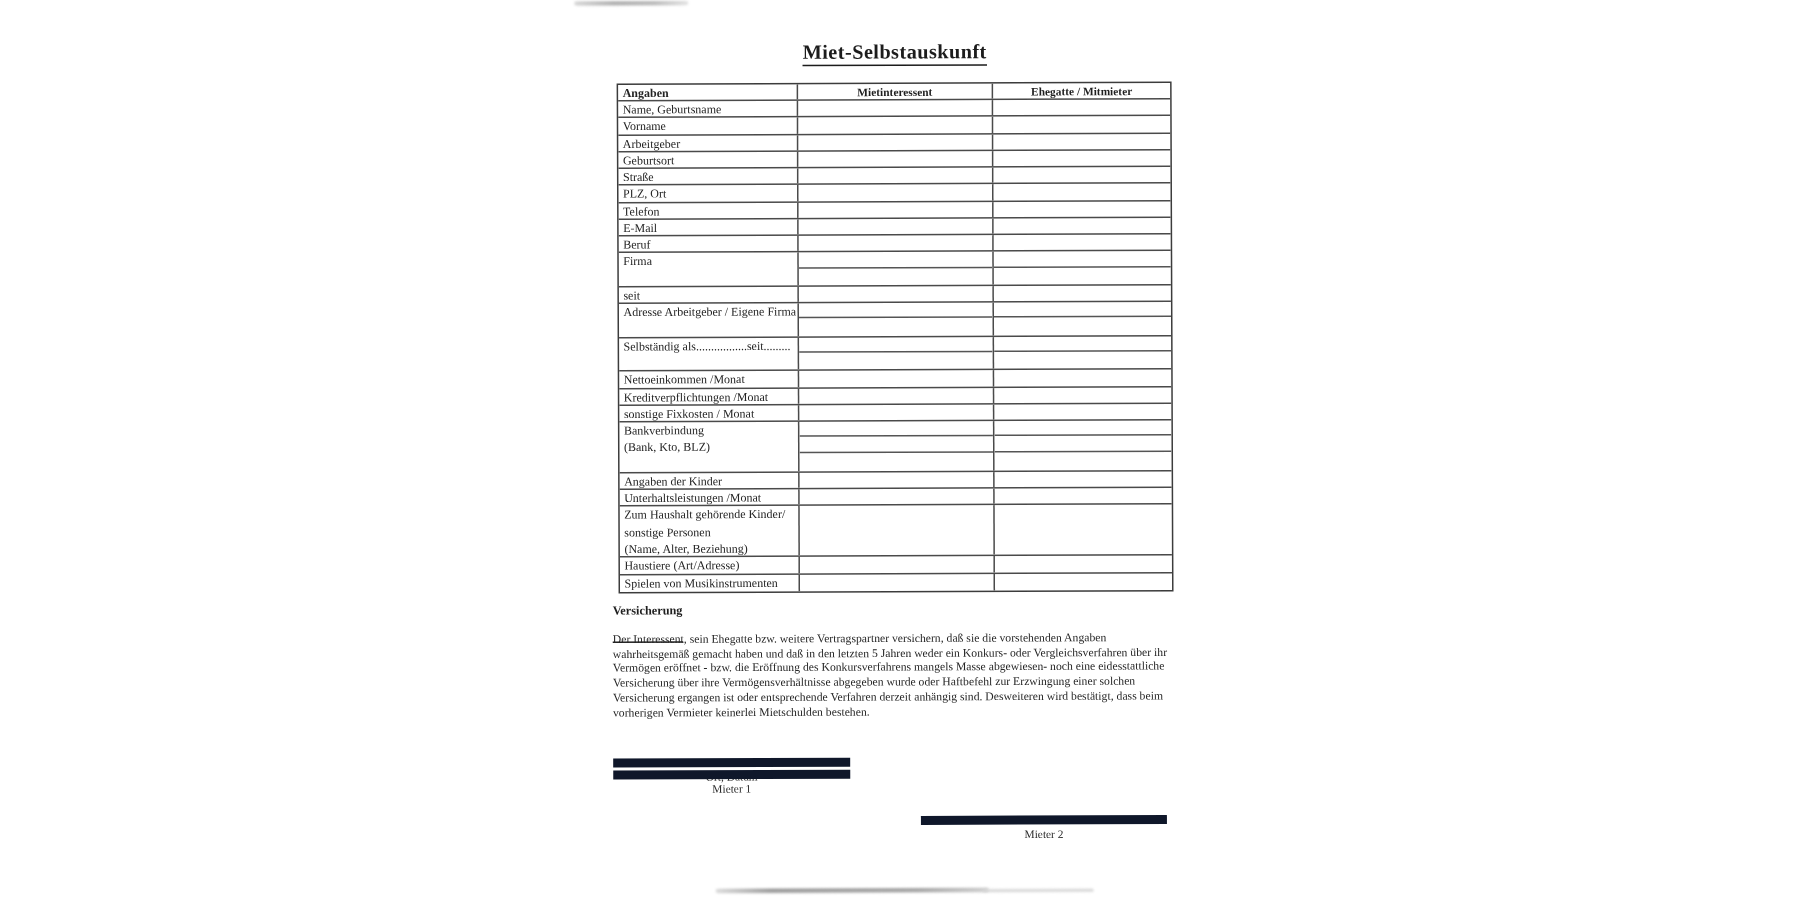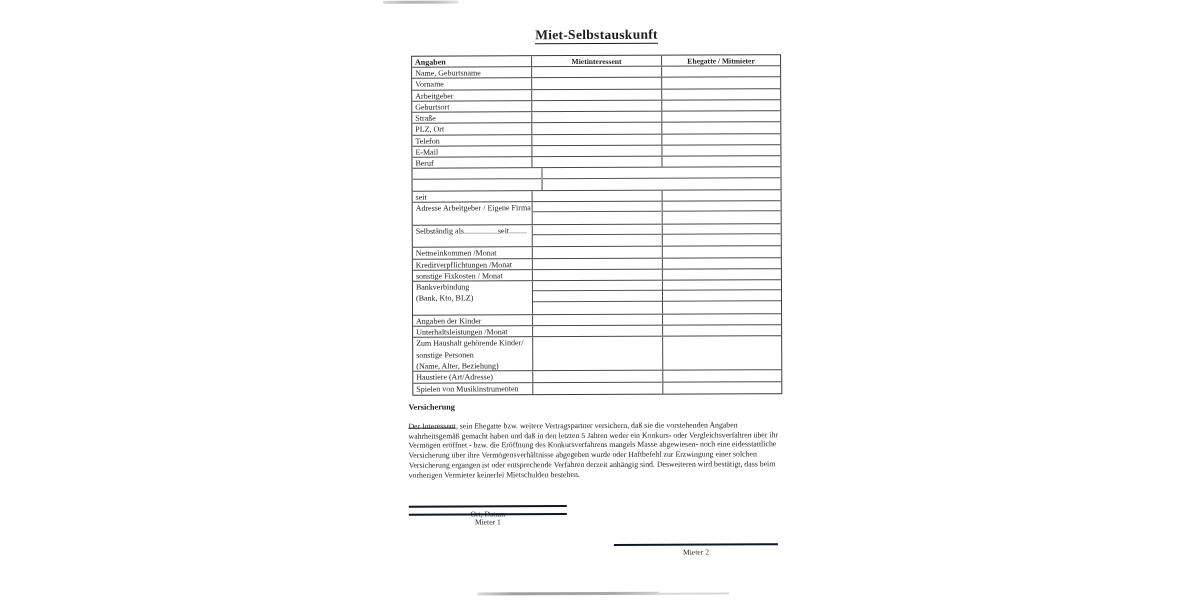--- a/index.html
+++ b/index.html
@@ -25,21 +25,21 @@
   .subline{box-sizing:border-box;}
   .subline.sb{border-bottom:1px solid #555;}
 
   
   .vers-heading{position:absolute;left:408px;top:402px;font-size:8.2px;font-weight:bold;color:#1f1f1f;}
   .vers-heading span{border-bottom:1px solid #1f1f1f;padding-bottom:16px;}
   .vers-body{position:absolute;left:408px;top:421px;width:376px;font-size:7.8px;line-height:9.7px;
     color:#262626;text-align:left;}
 
   
-  .sig{position:absolute;box-sizing:border-box;border-top:2px solid #0f172a;text-align:center;}
+  .sig{position:absolute;box-sizing:border-box;border-top:6px solid #0f172a;text-align:center;}
   .sig-ortdatum{left:408px;top:505px;width:158px;}
   .sig-m1{left:408px;top:513px;width:158px;}
   .sig-m2{left:613px;top:544px;width:164px;}
   .sig .lbl{font-size:7.6px;color:#2a2a2a;margin-top:1.5px;}
 
   
   .smudge{position:absolute;border-radius:2px;}
   .smudge-top{left:384px;top:0;width:76px;height:2.5px;
     background:linear-gradient(90deg,#d8d8d8,#b3b3b3 35%,#bdbdbd 70%,#e4e4e4);filter:blur(0.6px);}
   .smudge-bottom{left:476px;top:592px;width:182px;height:3px;
@@ -155,20 +155,23 @@
             <div>Beruf</div>
           </div>
           <div class="cell c2">
             <div class="subline" style="height: 11.28px;"></div>
           </div>
           <div class="cell c3">
             <div class="subline" style="height: 11.28px;"></div>
           </div>
         </div>
         <div class="trow" style="height: 22.56px;">
+          <div class="cell c1">
+            <div>Firma</div>
+          </div>
           <div class="cell c2">
             <div class="subline sb" style="height: 10.28px;"></div>
             <div class="subline" style="height: 11.28px;"></div>
           </div>
           <div class="cell c3">
             <div class="subline sb" style="height: 10.28px;"></div>
             <div class="subline" style="height: 11.28px;"></div>
           </div>
         </div>
         <div class="trow" style="height: 11.28px;">

